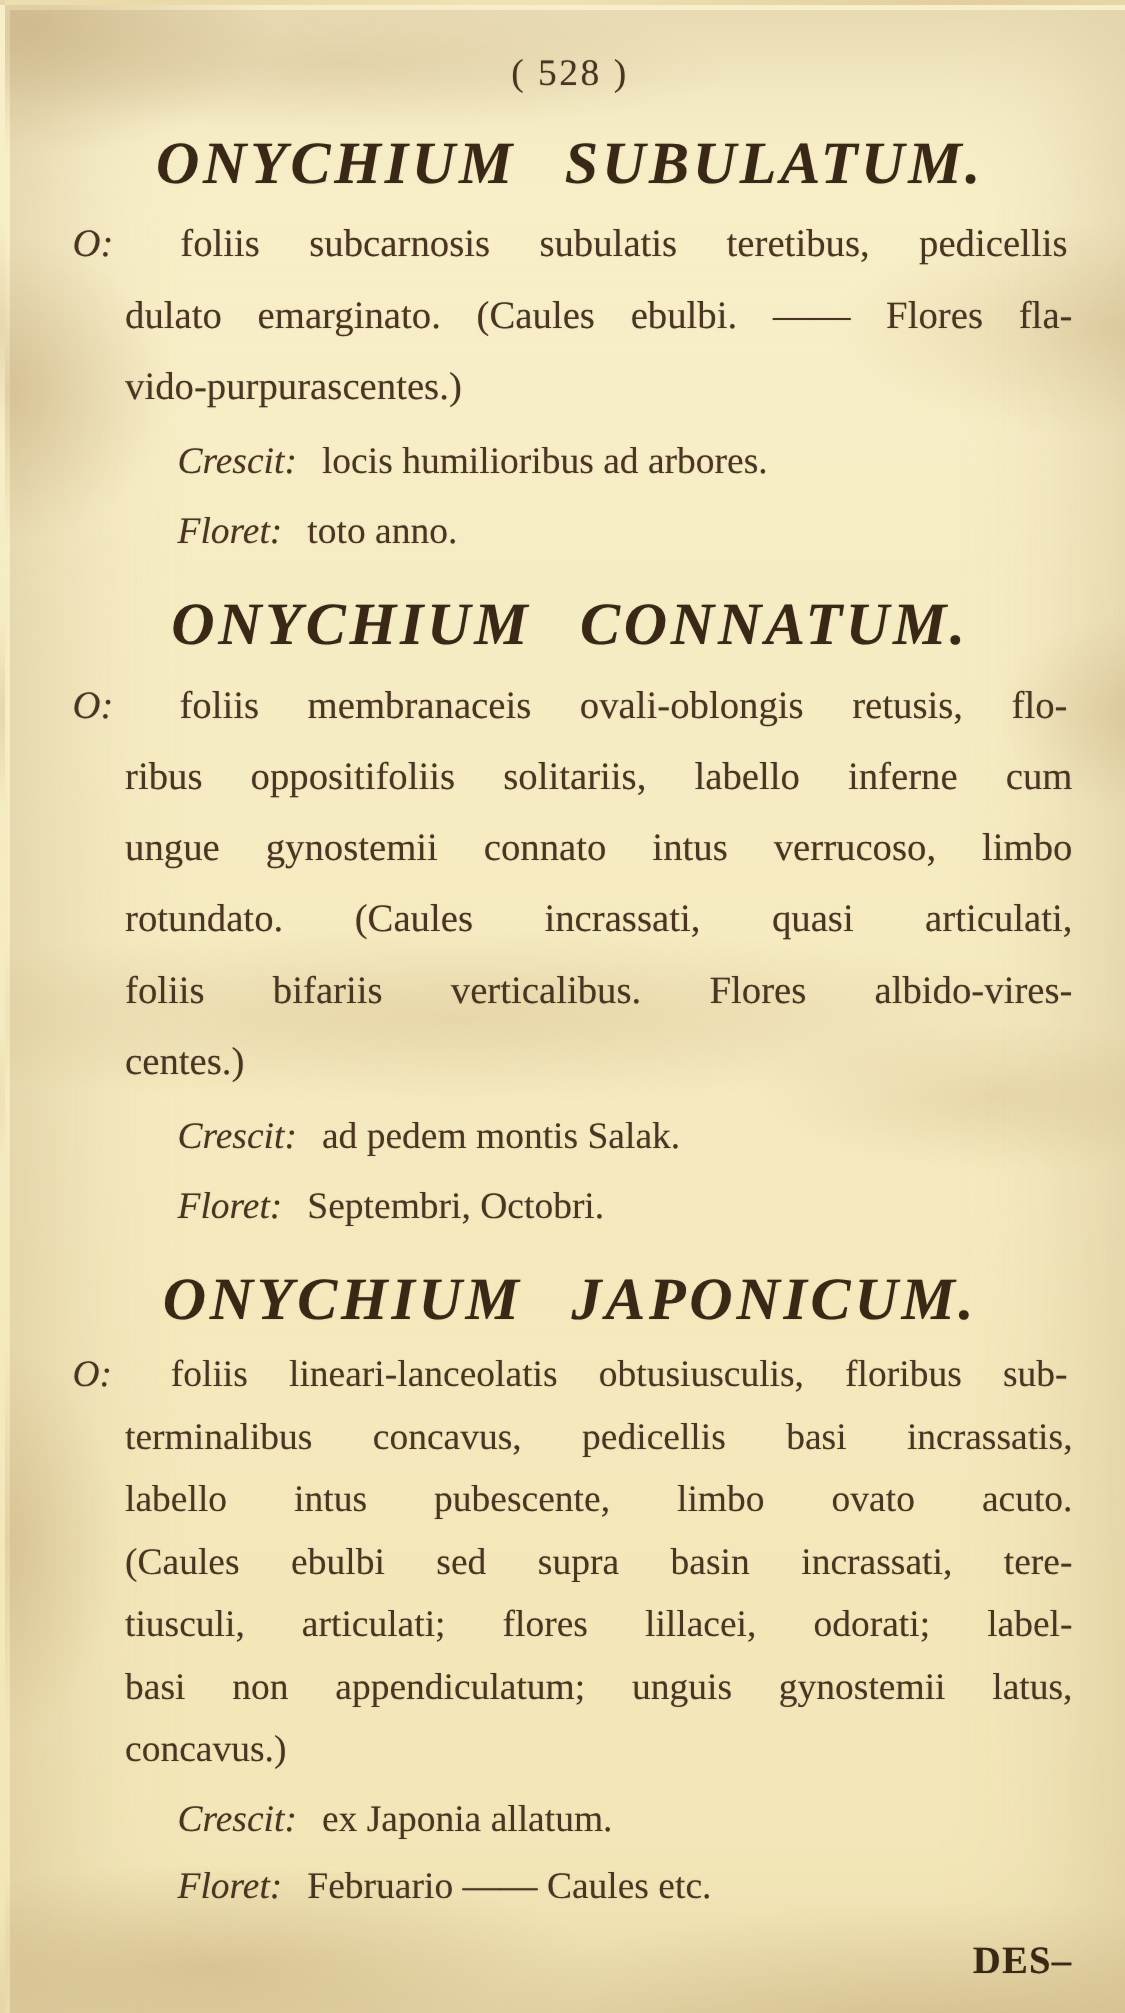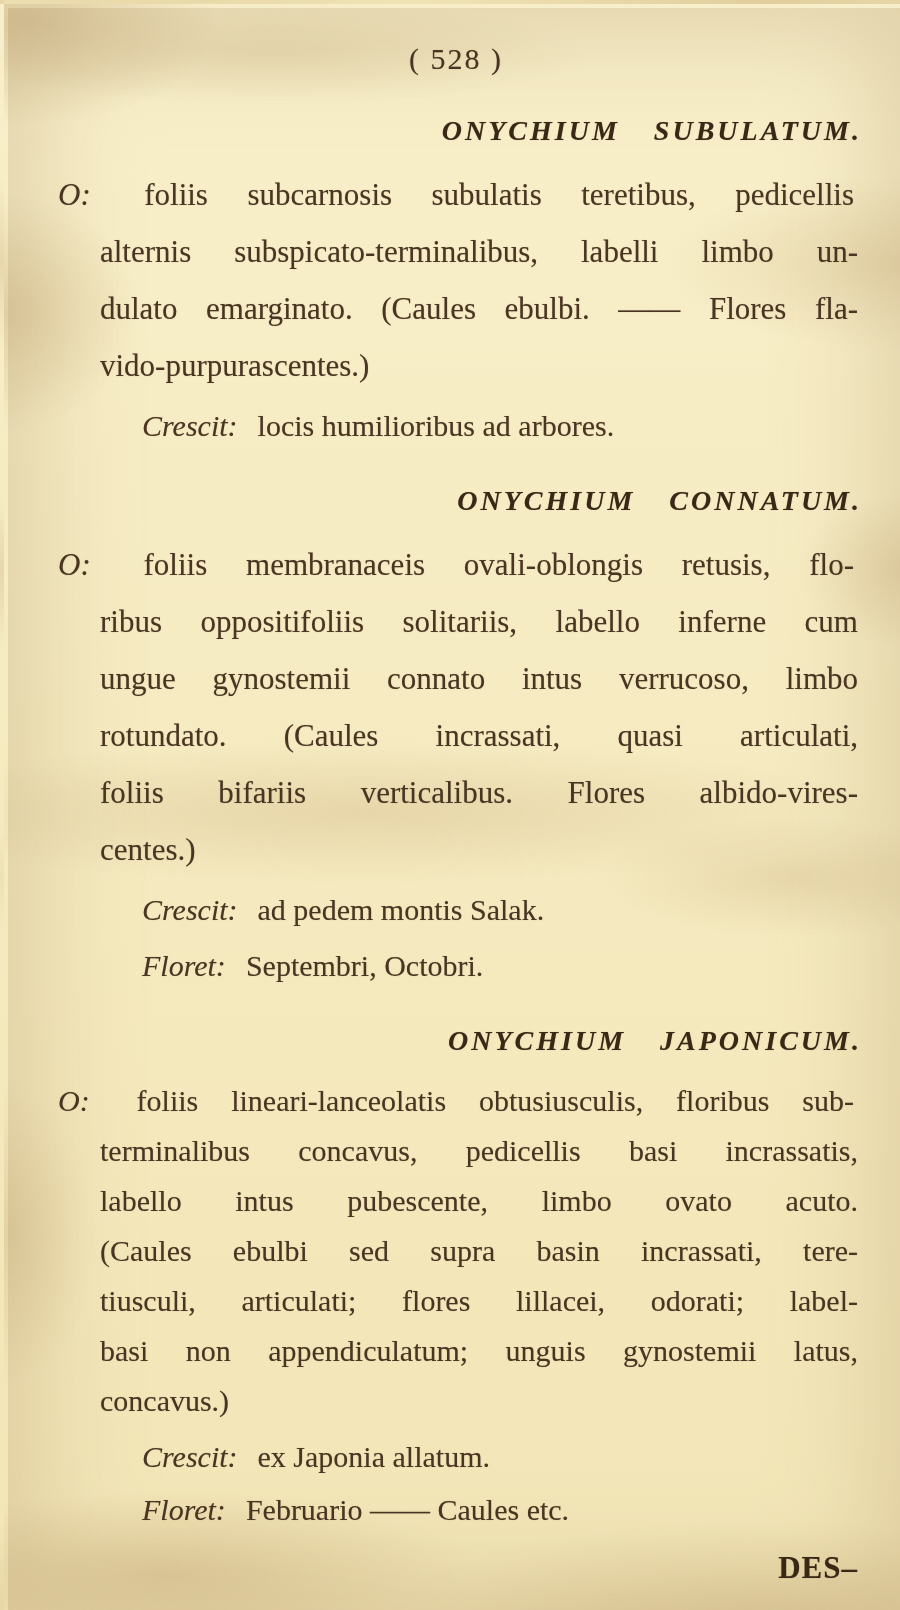--- a/index.html
+++ b/index.html
@@ -36,24 +36,24 @@
   .sheet { padding: 22px 34px 0 30px; }
 
   .page-number {
     text-align: center;
     font-size: 30px;
     line-height: 42px;
     letter-spacing: 2px;
   }
 
   .heading {
-    text-align: right;
+    text-align: center;
     font-style: italic;
     font-weight: 700;
-    font-size: 28px;
+    font-size: 48px;
     line-height: 46px;
     letter-spacing: 3px;
     word-spacing: 24px;
     color: var(--heading-ink);
   }
   .entry .heading { margin-top: 26px; margin-bottom: 14px; }
   .entry:first-of-type .heading { margin-top: 28px; }
 
   .para { }
   .pline {
@@ -96,26 +96,28 @@
 
   <div class="page-number">( 528 )</div>
 
   <section class="entry e0">
     <h2 class="heading">ONYCHIUM SUBULATUM.</h2>
     <div class="para">
       <div class="pline first">
         <span class="lead">O:</span>
         <span>foliis subcarnosis subulatis teretibus, pedicellis</span>
       </div>
-      <div class="pline">alternis subspicato-terminalibus, labelli limbo un-</div>
       <div class="pline">dulato emarginato. (Caules ebulbi. —— Flores fla-</div>
       <div class="pline last">vido-purpurascentes.)</div>
     </div>
     <div class="note crescit">
       <span class="note-label">Crescit:</span><span>locis humilioribus ad arbores.</span>
+    </div>
+    <div class="note">
+      <span class="note-label">Floret:</span><span>toto anno.</span>
     </div>
   </section>
 
   <section class="entry e1">
     <h2 class="heading">ONYCHIUM CONNATUM.</h2>
     <div class="para">
       <div class="pline first">
         <span class="lead">O:</span>
         <span>foliis membranaceis ovali-oblongis retusis, flo-</span>
       </div>

